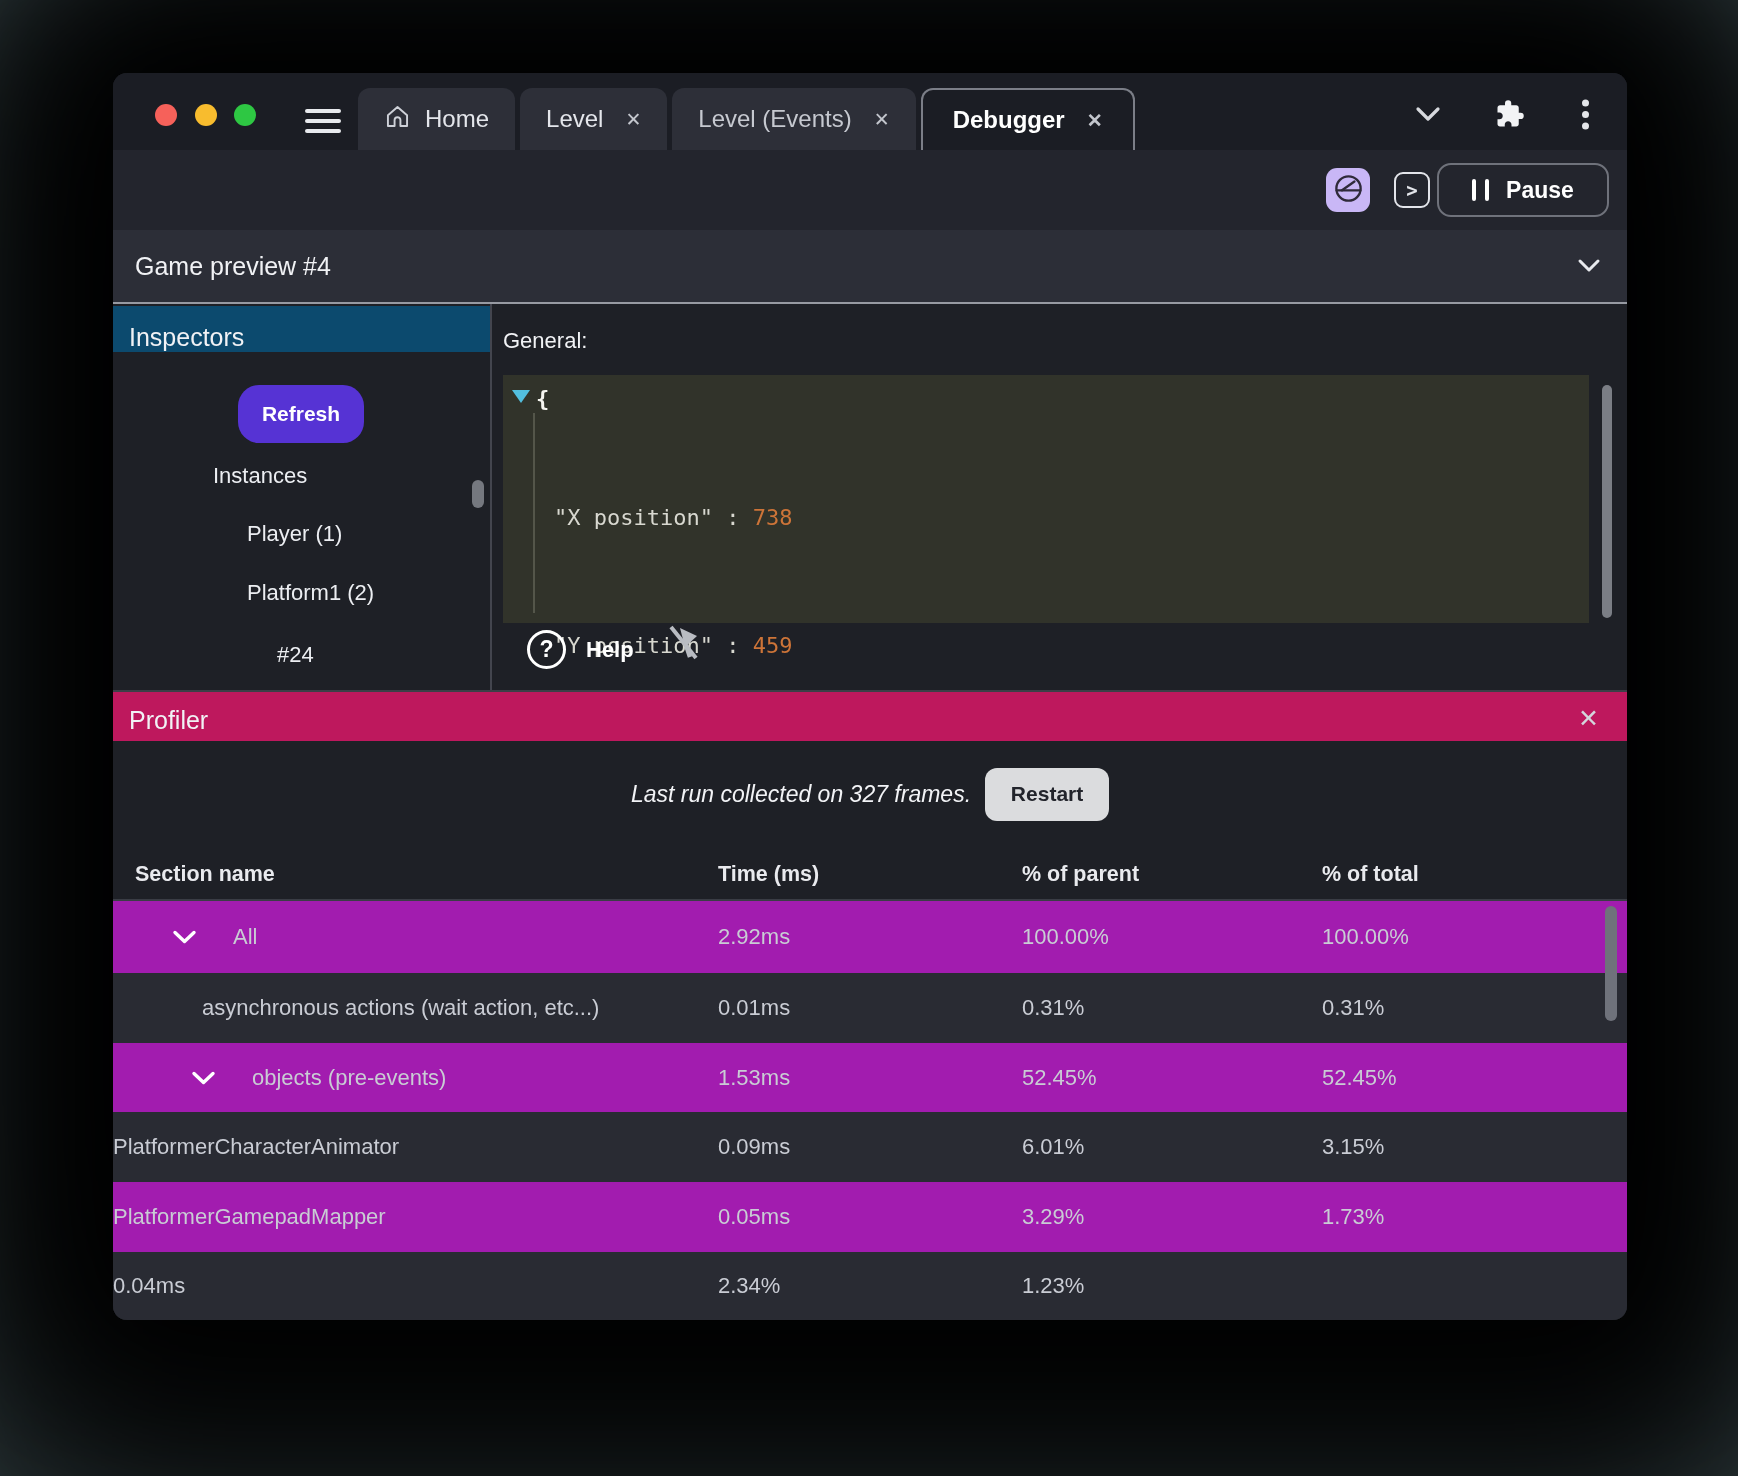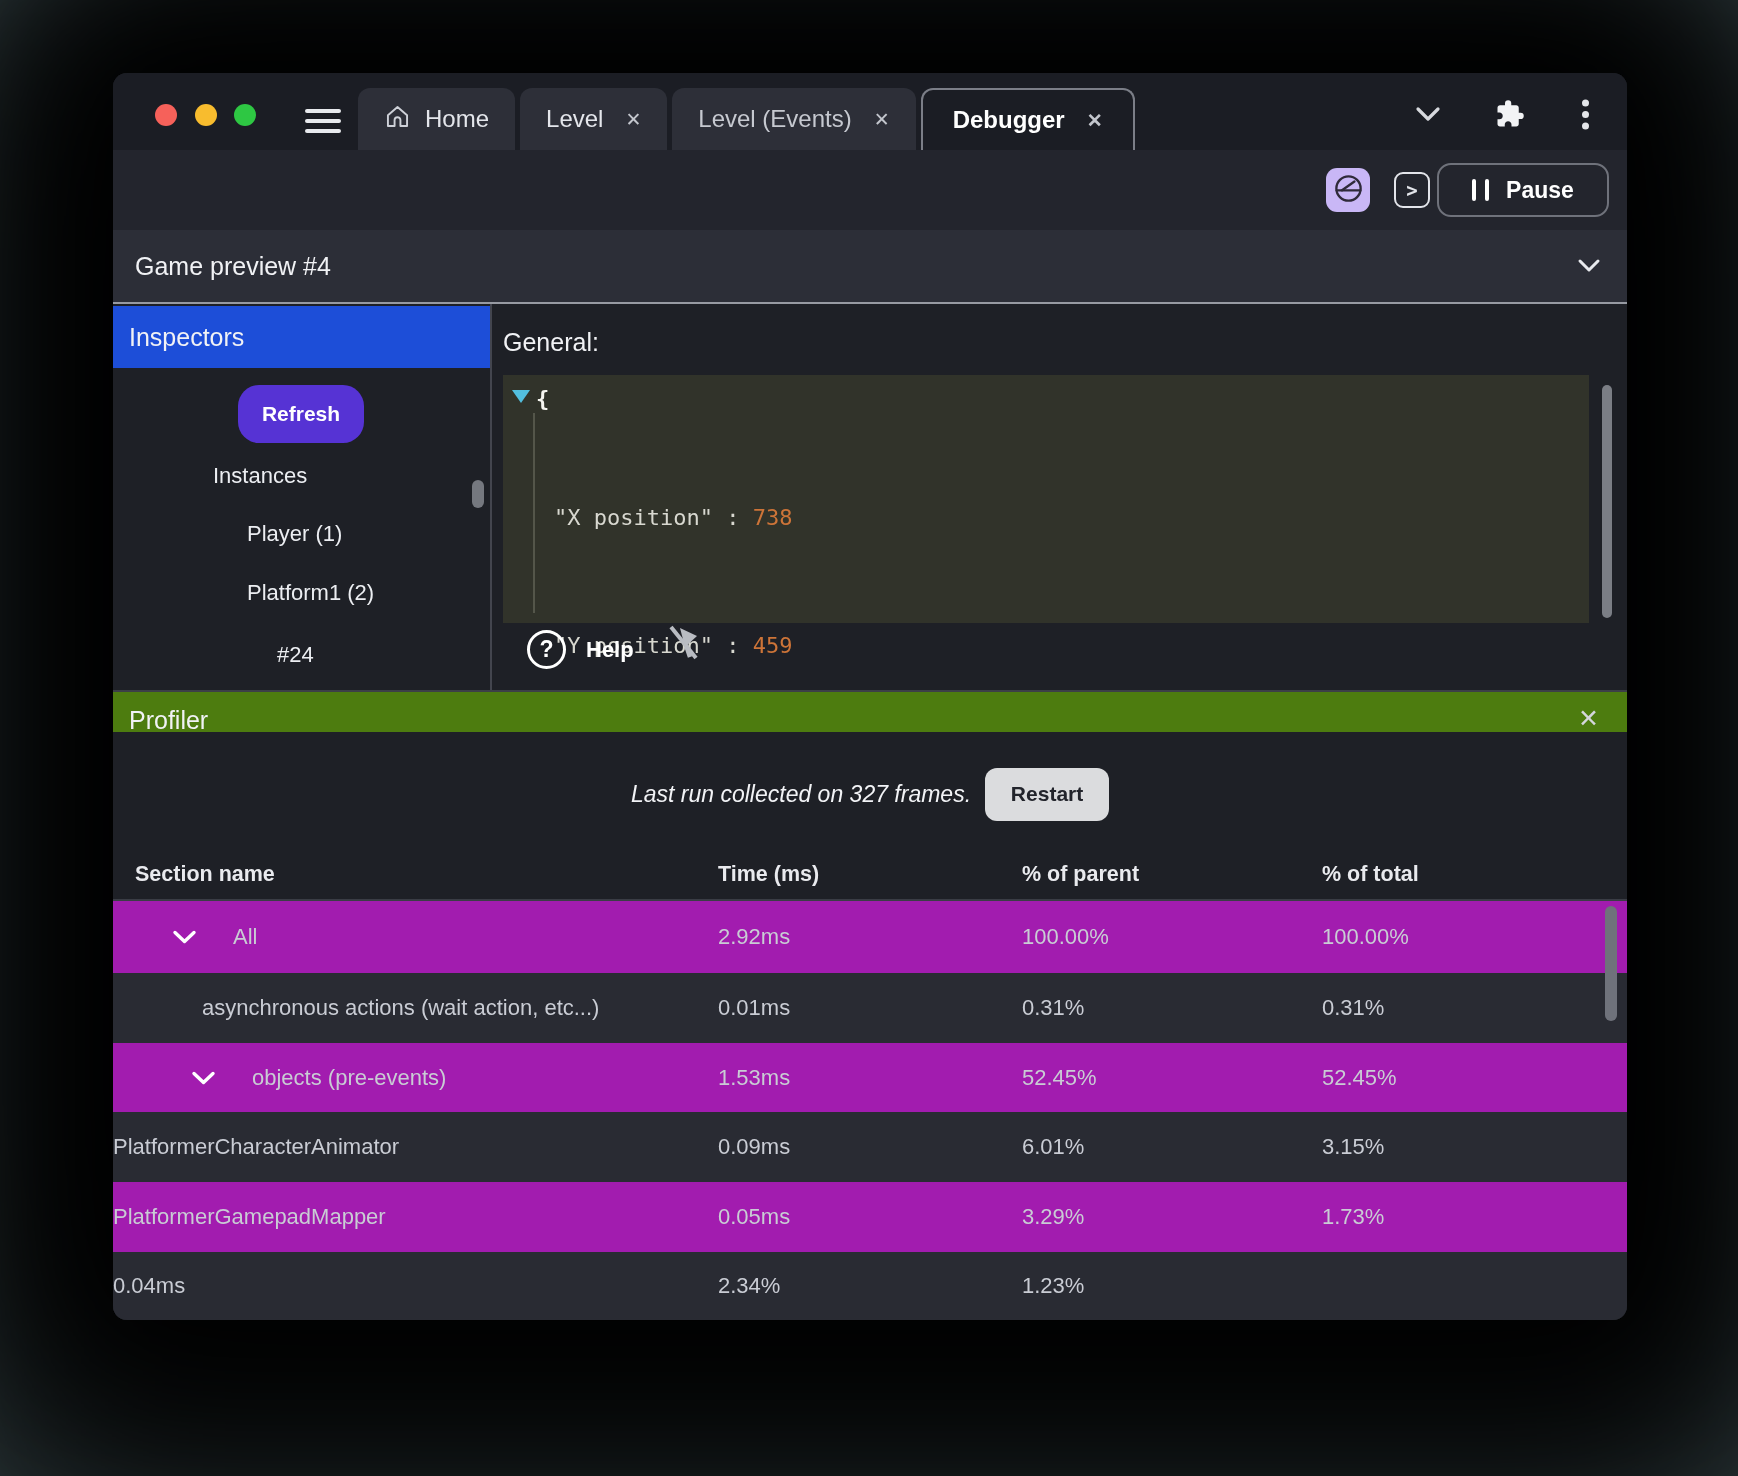--- a/index.html
+++ b/index.html
@@ -44,50 +44,50 @@
 
   
   .preview-header { position:absolute; left:0; top:157px; right:0; height:74px; background:#2c2e37;
     border-bottom:2px solid #979aa2; }
   .preview-title { position:absolute; left:22px; top:22px; font-size:25px; color:#f1f2f5; }
   .preview-chevron { position:absolute; right:26px; top:28px; cursor:pointer; }
 
   
   .content { position:absolute; left:0; top:231px; right:0; height:386px; display:flex; }
   .inspectors { width:377px; position:relative; background:#1e2026; }
-  .inspectors-header { position:absolute; left:0; top:2px; right:0; height:62px; background:#1d4ed8;
+  .inspectors-header { position:absolute; left:0; top:2px; right:0; height:46px; background:#0c4a6e;
     color:#f1f2f5; font-size:25px; line-height:62px; padding-left:16px; }
   .refresh-btn { position:absolute; left:125px; top:81px; width:126px; height:58px; background:#5633d4; border:none;
     border-radius:21px; color:#fff; font-size:21px; font-weight:bold; cursor:pointer; }
   .tree-item { position:absolute; font-size:22px; color:#eceef2; white-space:nowrap; cursor:pointer; }
   .ti-0 { left:100px; top:159px; }
   .ti-1 { left:134px; top:217px; }
   .ti-2 { left:134px; top:276px; }
   .ti-3 { left:164px; top:338px; }
   .insp-scroll { position:absolute; left:359px; top:176px; width:12px; height:28px; background:#75787f; border-radius:6px; cursor:pointer; }
   .v-divider { width:2px; background:#43454e; }
   .general { flex:1; position:relative; background:#1e2026; }
-  .general-title { position:absolute; left:11px; top:24px; font-size:25px; color:#f1f2f5; }
+  .general-title { position:absolute; left:11px; top:24px; font-size:22px; color:#f1f2f5; }
   .code-block { position:absolute; left:11px; top:71px; width:1086px; height:248px; background:#31332a;
     font-family:"DejaVu Sans Mono", monospace; font-size:22px; }
   .code-triangle { position:absolute; left:8px; top:9px; cursor:pointer; }
   .code-guide { position:absolute; left:30px; top:38px; width:2px; height:200px; background:#54564a; }
   .code-brace { position:absolute; left:33px; top:6px; color:#f6f6f1; font-weight:bold; line-height:36px; }
   .code-lines { position:absolute; left:51px; top:37px; line-height:42.5px; white-space:pre; }
   .code-lines .k { color:#d8d8d0; }
   .code-lines .v { color:#cd7438; }
   .code-scroll { position:absolute; right:15px; top:81px; width:10px; height:233px; background:#7b7e85; border-radius:5px; cursor:pointer; }
   .help-btn { position:absolute; left:35px; top:326px; display:flex; align-items:center; gap:20px; cursor:pointer; background:none; border:none; }
   .help-q { width:39px; height:39px; border:3.5px solid #fff; border-radius:50%; color:#fff; font-weight:bold;
     font-size:23px; line-height:32px; text-align:center; }
   .help-label { color:#fff; font-size:22px; font-weight:bold; }
   .pin-btn { position:absolute; left:172px; top:318px; background:none; border:none; cursor:pointer; }
 
   
-  .profiler-header { position:absolute; left:0; top:617px; right:0; height:42px; background:#4d7c0f; border-top:2px solid #3c3f47; }
+  .profiler-header { position:absolute; left:0; top:617px; right:0; height:51px; background:#be185d; border-top:2px solid #3c3f47; }
   .profiler-title { position:absolute; left:16px; top:14px; font-size:25px; color:#f1f2f5; }
   .profiler-close { position:absolute; right:28px; top:12px; font-size:25px; color:#d4d6dc; background:none; border:none; cursor:pointer; }
   .profiler-body { position:absolute; left:0; top:675px; right:0; bottom:0; background:#1e2026;
     border-radius:0 0 14px 14px; overflow:hidden; }
   .lastrun { position:absolute; left:0; top:19px; right:0; height:54px; display:flex; align-items:center; justify-content:center; gap:14px; }
   .lastrun-text { color:#f2f3f6; font-size:23px;font-style:italic; }
   .restart-btn { width:124px; height:53px; background:#dbdcde; border:none; border-radius:12px;
     color:#22242b; font-size:21px; font-weight:bold; cursor:pointer; }
   .pgrid { display:grid; grid-template-columns:605px 304px 300px auto; align-items:center;
     position:absolute; left:0; right:0; font-size:22px; color:#c9ccd4; }

